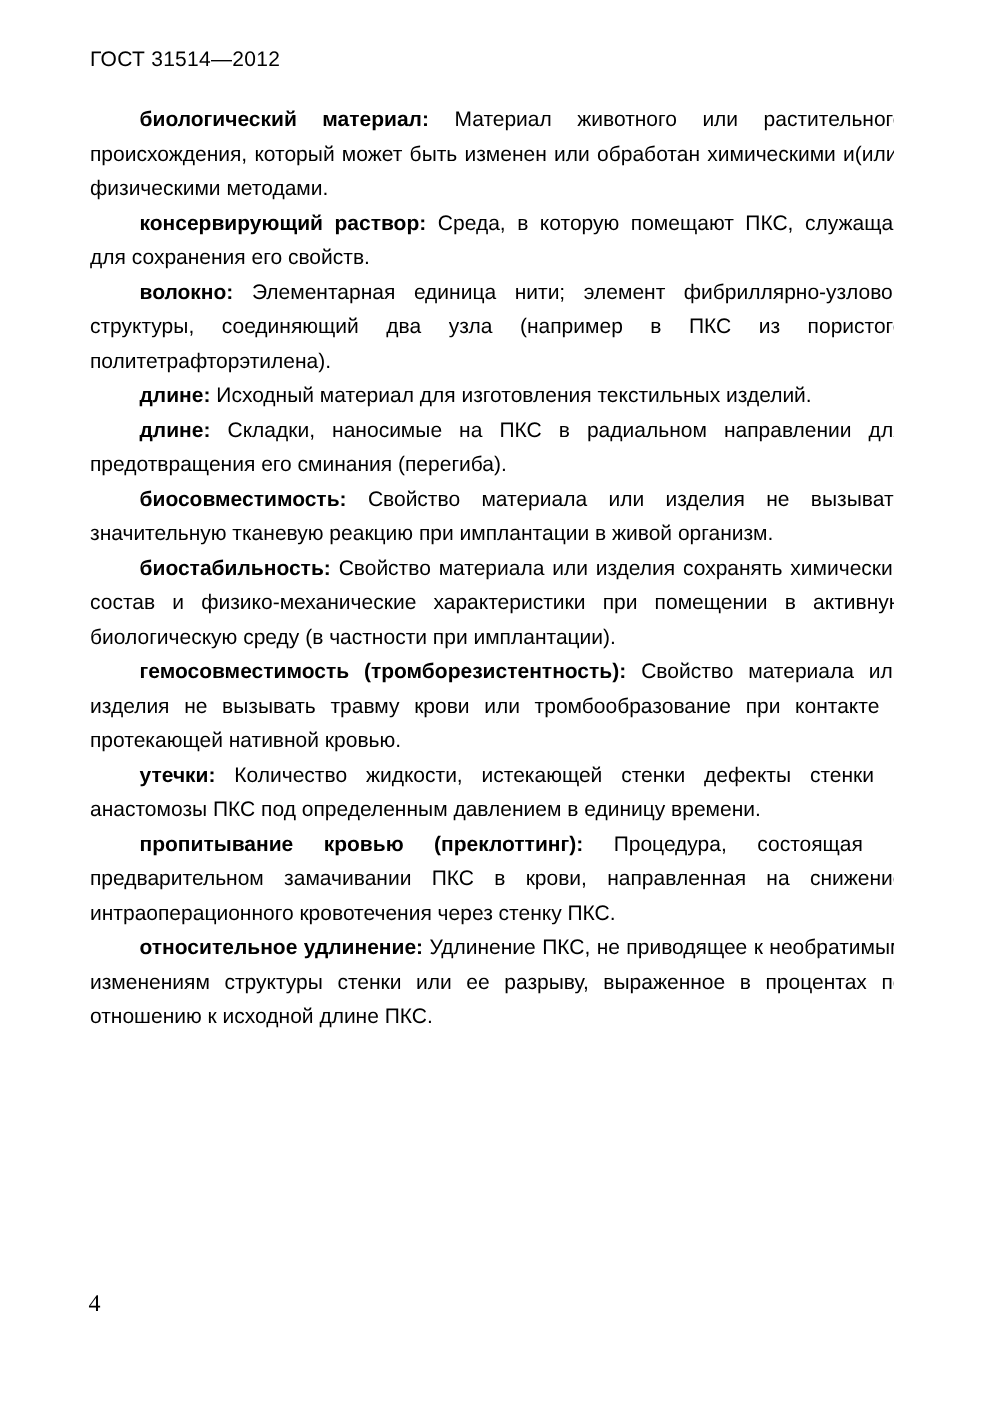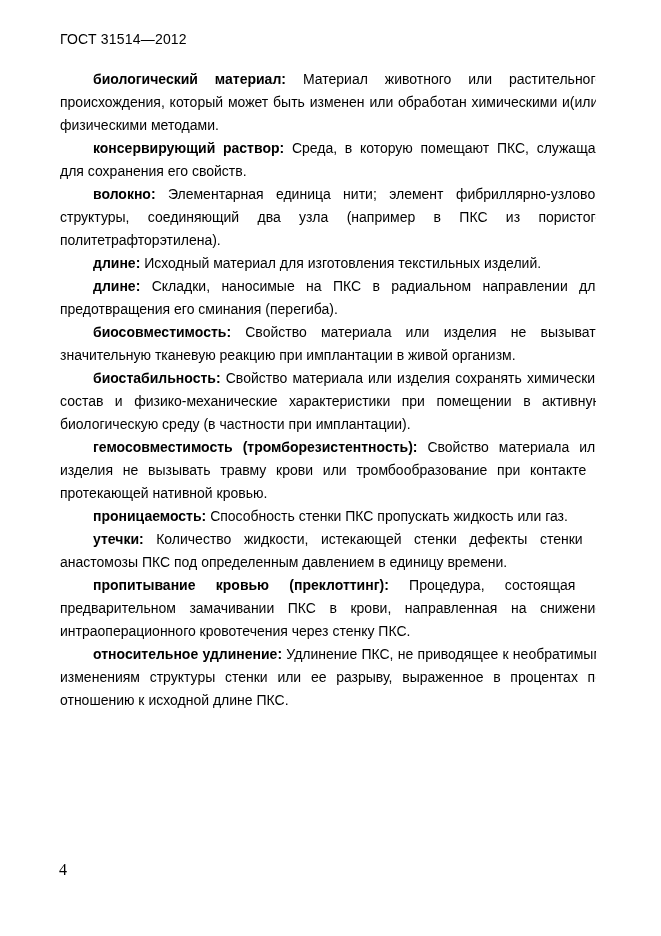--- a/index.html
+++ b/index.html
@@ -52,20 +52,19 @@
 
   <div class="content">
       <p><b>биологический материал:</b> <span>Материал животного или растительного происхождения, который может быть изменен или обработан химическими и(или) физическими методами.</span></p>
       <p><b>консервирующий раствор:</b> <span>Среда, в которую помещают ПКС, служащая для сохранения его свойств.</span></p>
       <p><b>волокно:</b> <span>Элементарная единица нити; элемент фибриллярно-узловой структуры, соединяющий два узла (например в ПКС из пористого политетрафторэтилена).</span></p>
       <p><b>длине:</b> <span>Исходный материал для изготовления текстильных изделий.</span></p>
       <p><b>длине:</b> <span>Складки, наносимые на ПКС в радиальном направлении для предотвращения его сминания (перегиба).</span></p>
       <p><b>биосовместимость:</b> <span>Свойство материала или изделия не вызывать значительную тканевую реакцию при имплантации в живой организм.</span></p>
       <p><b>биостабильность:</b> <span>Свойство материала или изделия сохранять химический состав и физико-механические характеристики при помещении в активную биологическую среду (в частности при имплантации).</span></p>
       <p><b>гемосовместимость (тромборезистентность):</b> <span>Свойство материала или изделия не вызывать травму крови или тромбообразование при контакте с протекающей нативной кровью.</span></p>
-      <p><b>проницаемость:</b> <span>Способность стенки ПКС пропускать жидкость или газ.</span></p>
       <p><b>утечки:</b> <span>Количество жидкости, истекающей стенки дефекты стенки и анастомозы ПКС под определенным давлением в единицу времени.</span></p>
       <p><b>пропитывание кровью (преклоттинг):</b> <span>Процедура, состоящая в предварительном замачивании ПКС в крови, направленная на снижение интраоперационного кровотечения через стенку ПКС.</span></p>
       <p><b>относительное удлинение:</b> <span>Удлинение ПКС, не приводящее к необратимым изменениям структуры стенки или ее разрыву, выраженное в процентах по отношению к исходной длине ПКС.</span></p>
     </div>
 
   <div class="page-number">4</div>
 </div>
 
 </body></html>

